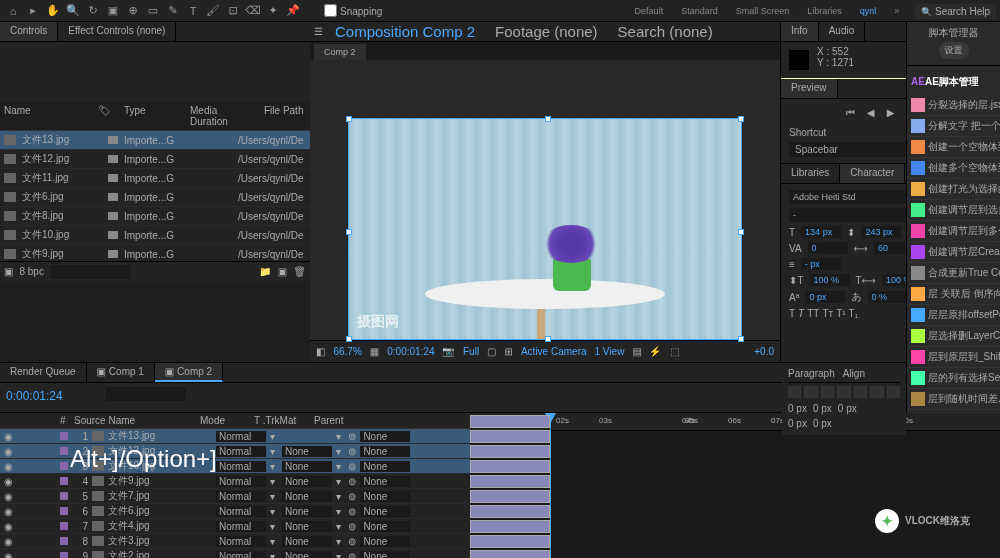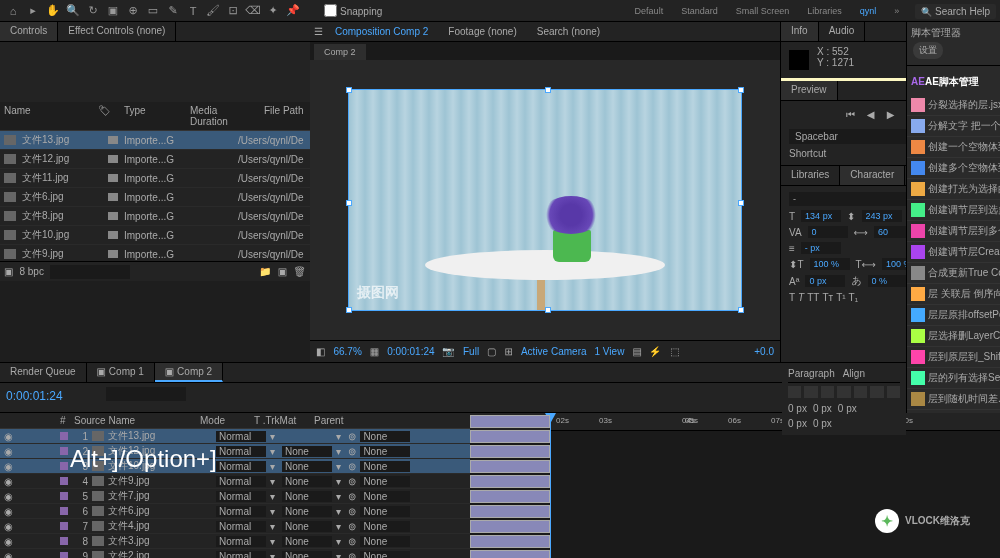--- a/index.html
+++ b/index.html
@@ -26,48 +26,48 @@
 .proj-type{width:52px;overflow:hidden}
 .proj-dur{width:50px;overflow:hidden}
 .proj-path{flex:1;overflow:hidden}
 .proj-footer{height:20px;background:#232323;border-top:1px solid #000;display:flex;align-items:center;padding:0 4px;gap:6px}
 .search-input{background:#1a1a1a;border:none;padding:2px 4px;width:80px;font-size:9px;color:#888}
 .plexus{background:#232323;padding:4px;border-top:1px solid #000}
 .plexus-title{padding:4px 6px;font-size:10px}
 .add-plexus{padding:4px 8px;margin:4px;font-size:10px}
 .center{flex:1;display:flex;flex-direction:column;background:#1a1a1a}
 .comp-tabs{display:flex;height:20px;background:#232323;border-bottom:1px solid #000;align-items:center;gap:4px;padding:0 4px}
-.comp-tab{padding:3px 8px;font-size:10px}
+.comp-tab{padding:3px 8px;font-size:15px}
 .comp-sub-tab{padding:3px 10px;background:#2e2e2e;font-size:9px;margin-top:2px;margin-left:4px;display:inline-block}
-.viewer{flex:1;display:flex;align-items:center;justify-content:center;background:#282828;position:relative}
+.viewer{flex:1;display:flex;align-items:flex-end;justify-content:center;background:#282828;position:relative}
 .preview{width:394px;height:222px;position:relative;border:1px solid #4aa8ff}
 .preview-img{width:100%;height:100%;background:linear-gradient(180deg,#a8c8d8 0%,#b8d0dc 40%,#c8dce4 100%);position:relative;overflow:hidden}
 .curtain{position:absolute;inset:0;background:repeating-linear-gradient(90deg,#9ec4d4 0px,#b8d4e0 8px,#9ec4d4 16px)}
 .table-top{position:absolute;bottom:30px;left:50%;transform:translateX(-50%);width:240px;height:30px;background:#f0f0f0;border-radius:50%}
 .table-leg{position:absolute;bottom:0;left:48%;width:8px;height:40px;background:#c8a878}
 .pot{position:absolute;bottom:48px;left:52%;width:38px;height:32px;background:#4cb850;border-radius:2px 2px 6px 6px}
 .flowers{position:absolute;bottom:76px;left:49%;width:60px;height:38px;background:radial-gradient(circle,#5838a8 30%,#6848b8 60%,transparent 70%);border-radius:50%}
 .wm{position:absolute;bottom:8px;left:8px;font-size:14px;color:#fff;font-weight:bold;opacity:.7}
 .handle{position:absolute;width:6px;height:6px;background:#fff;border:1px solid #4aa8ff}
 .viewer-controls{height:22px;background:#232323;display:flex;align-items:center;gap:8px;padding:0 6px;font-size:9px;color:#4aa8ff;border-top:1px solid #000}
 .vc-item{color:#4aa8ff}
 .right{width:220px;display:flex;flex-direction:column;background:#232323;border-left:1px solid #000}
-.info-panel{padding:4px 8px;border-bottom:3px solid #fef9c3}
+.info-panel{padding:4px 8px;border-bottom:1px solid #fef9c3}
 .info-swatch{width:20px;height:20px;background:#000;margin:4px 0}
 .preview-panel{padding:4px 8px;border-bottom:1px solid #000}
 .play-controls{display:flex;gap:4px;padding:4px 0;justify-content:center}
 .play-btn{width:16px;height:14px;color:#aaa;font-size:10px;text-align:center}
 .shortcut-row{display:flex;align-items:center;gap:4px;padding:2px 0;font-size:9px}
 .shortcut-val{background:#1a1a1a;padding:2px 6px;flex:1}
 .char-panel{padding:4px 8px;flex:1}
 .char-row{display:flex;gap:6px;padding:2px 0;align-items:center;font-size:9px}
 .char-input{background:#1a1a1a;padding:1px 4px;width:40px;font-size:9px;color:#4aa8ff;border:none}
 .font-sel{background:#1a1a1a;padding:2px 4px;font-size:9px;flex:1}
 .script-panel{position:absolute;right:0;top:22px;width:94px;height:530px;background:#2a2a2a;border-left:1px solid #000;overflow:hidden}
-.script-header{padding:4px;font-size:10px;border-bottom:1px solid #000}
+.script-header{padding:4px;font-size:10px;text-align:center;border-bottom:1px solid #000}
 .script-btn{padding:2px 6px;background:#3a3a3a;border-radius:8px;font-size:9px;display:inline-block;margin:2px}
 .ae-title{padding:6px 4px;font-size:14px;font-weight:bold;color:#fff}
 .ae-title span{color:#a868e8}
 .script-item{display:flex;align-items:center;gap:3px;padding:3px 4px;font-size:8px;border-bottom:1px solid #333;overflow:hidden;white-space:nowrap}
 .script-icon{width:14px;height:14px;flex-shrink:0}
 .timeline{height:196px;background:#1e1e1e;border-top:1px solid #000;display:flex;flex-direction:column}
 .tl-tabs{display:flex;height:20px;background:#232323;border-bottom:1px solid #000}
 .tl-tab{padding:3px 10px;font-size:10px;border-right:1px solid #000}
 .tl-tab.active{background:#2e2e2e;border-bottom:2px solid #4aa8ff}
 .tl-header{display:flex;height:30px;background:#232323;border-bottom:1px solid #000}
@@ -277,32 +277,36 @@
       </div>
     <div class="preview-panel">
       <div class="play-controls">
         <span class="play-btn">⏮</span>
         <span class="play-btn">◀</span>
         <span class="play-btn">▶</span>
         <span class="play-btn">▶</span>
         <span class="play-btn">⏭</span>
       </div>
       <div class="shortcut-row">
+        <span>Shortcut</span>
+      </div>
+      <div class="shortcut-row">
         <span class="shortcut-val">Spacebar</span>
         <span>⚙</span>
-      </div>
-      <div class="shortcut-row">
-        <span>Shortcut</span>
       </div>
     </div>
     <div class="panel-tabs">
       <div class="panel-tab">Libraries</div>
       <div class="panel-tab active">Character</div>
     </div>
     <div class="char-panel">
+      <div class="char-row">
+        <span class="font-sel">Adobe Heiti Std</span>
+        <span style="width:14px;height:14px;background:#fff"></span>
+      </div>
       <div class="char-row">
         <span class="font-sel">-</span>
         <span style="width:14px;height:14px;background:#000;border:1px solid #555"></span>
       </div>
       <div class="char-row">
         <span>T</span>
           <input class="char-input" value="134 px" style="">
         <span>⬍</span>
           <input class="char-input" value="243 px" style="">
       </div>

